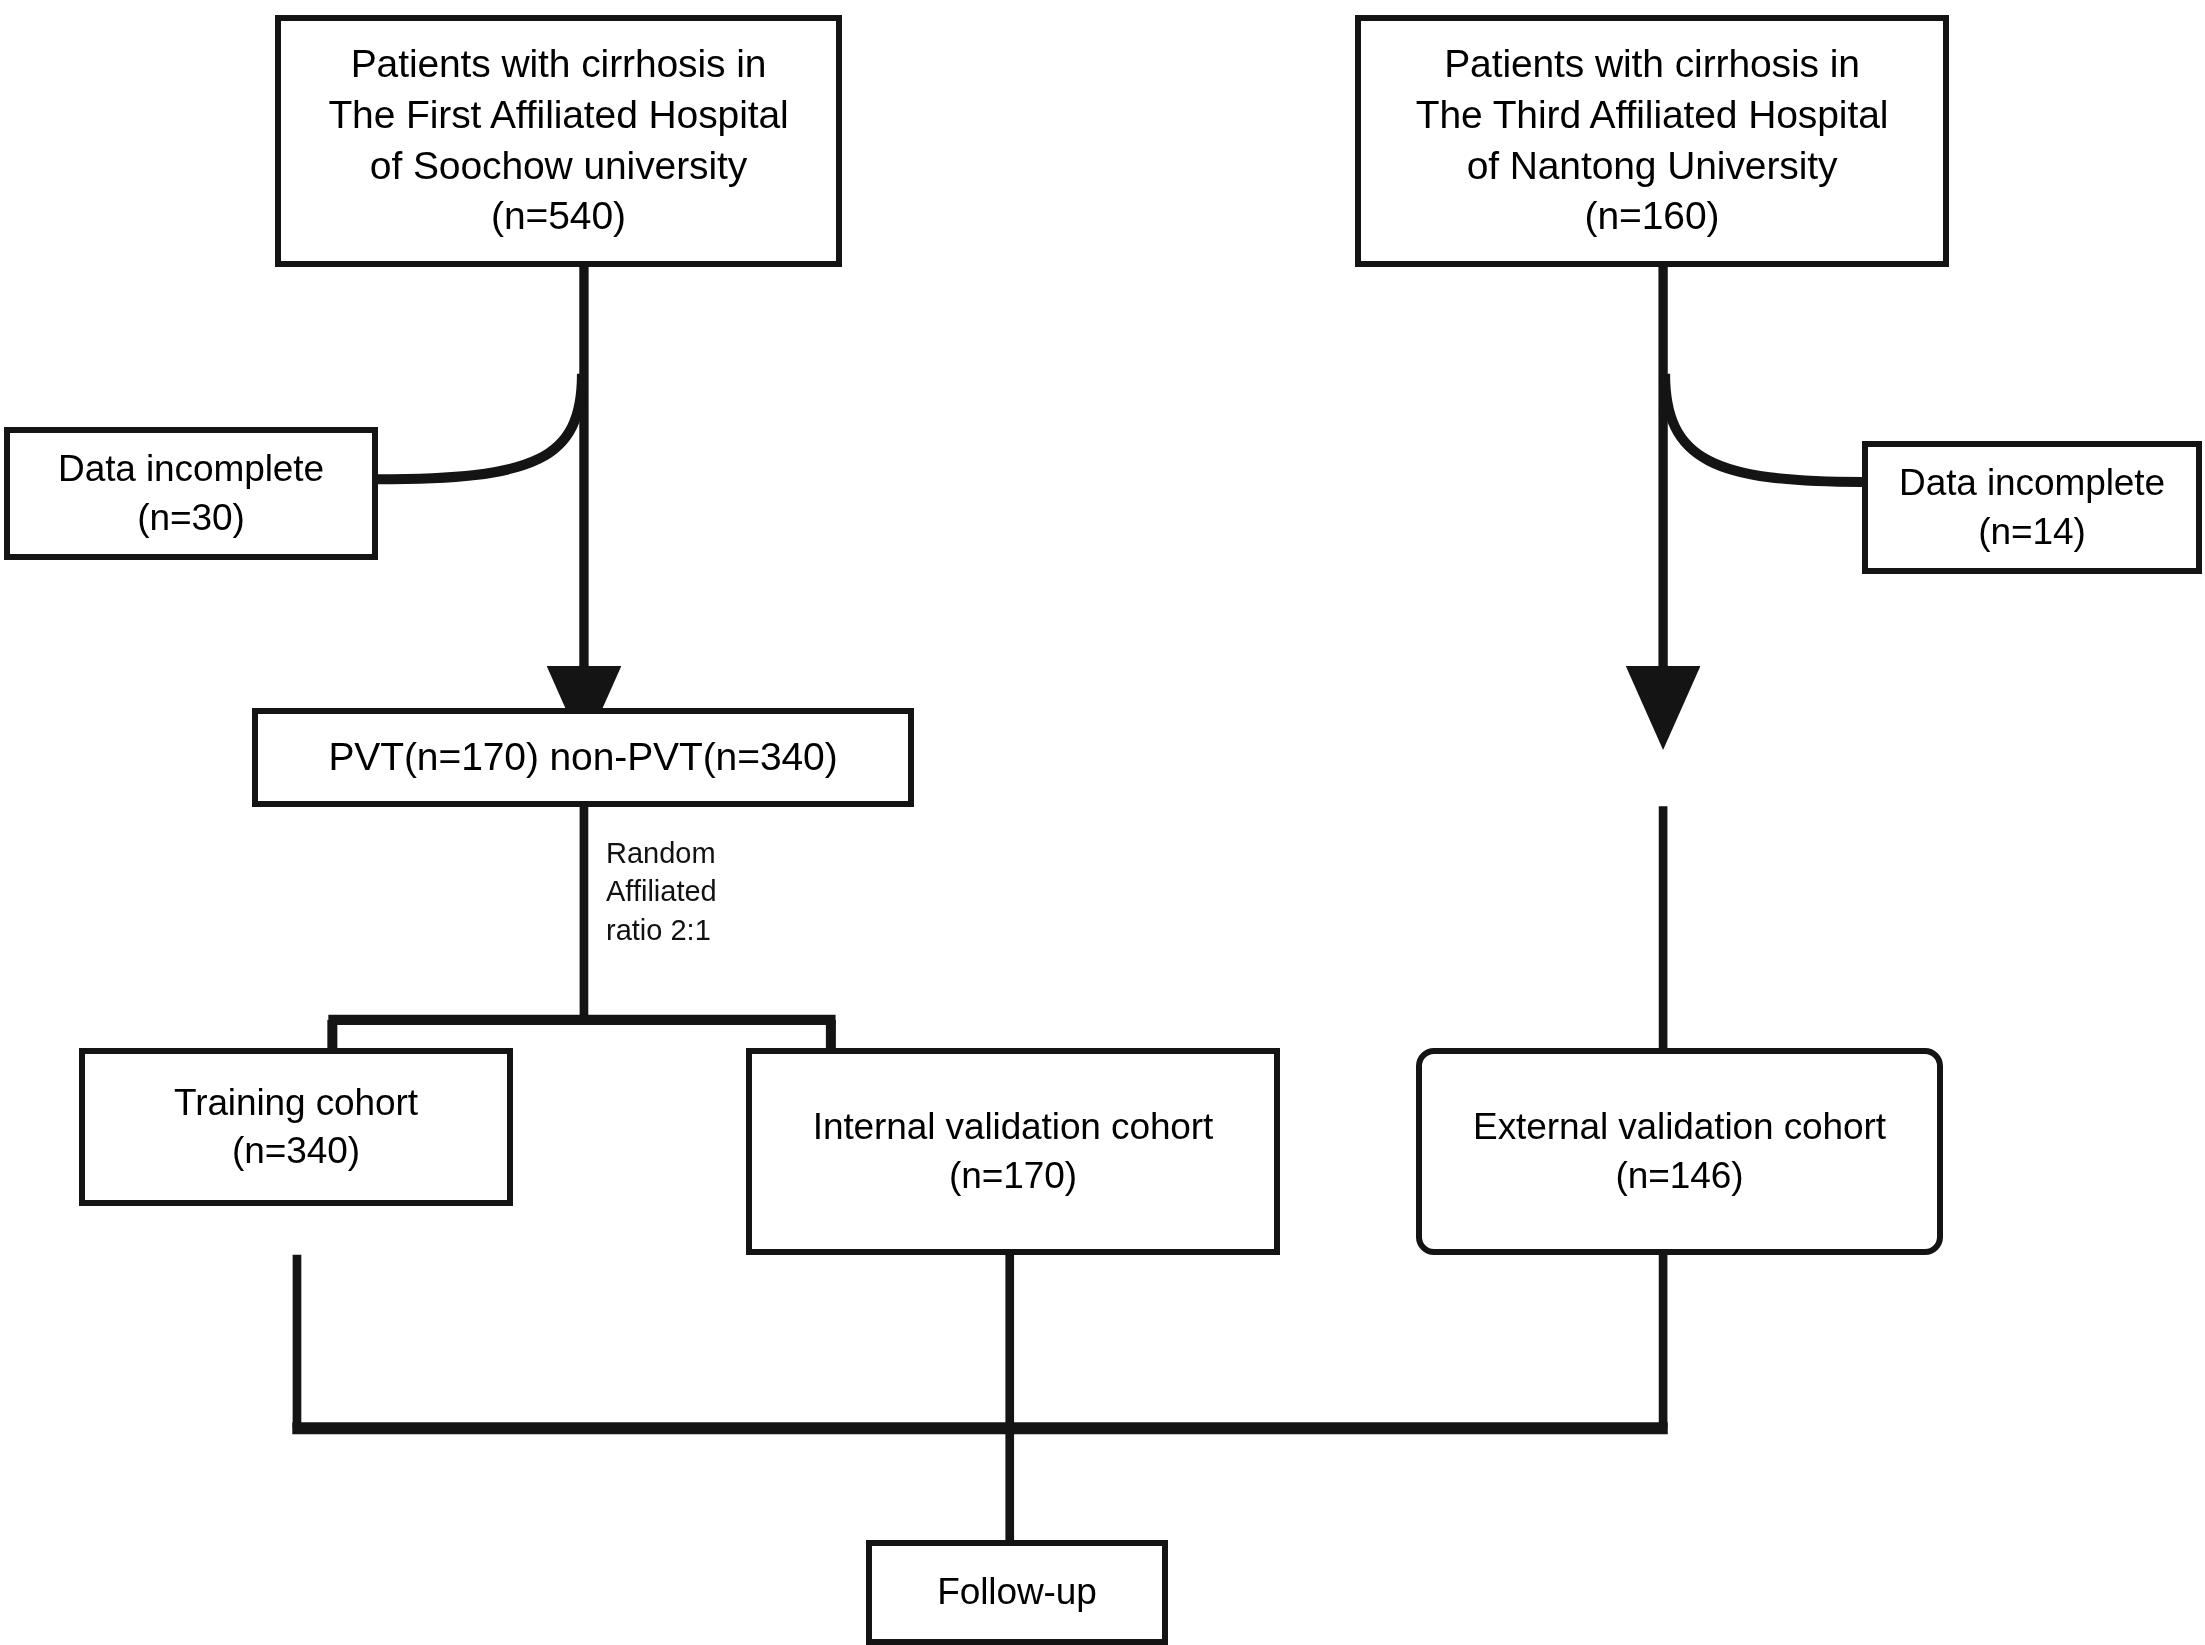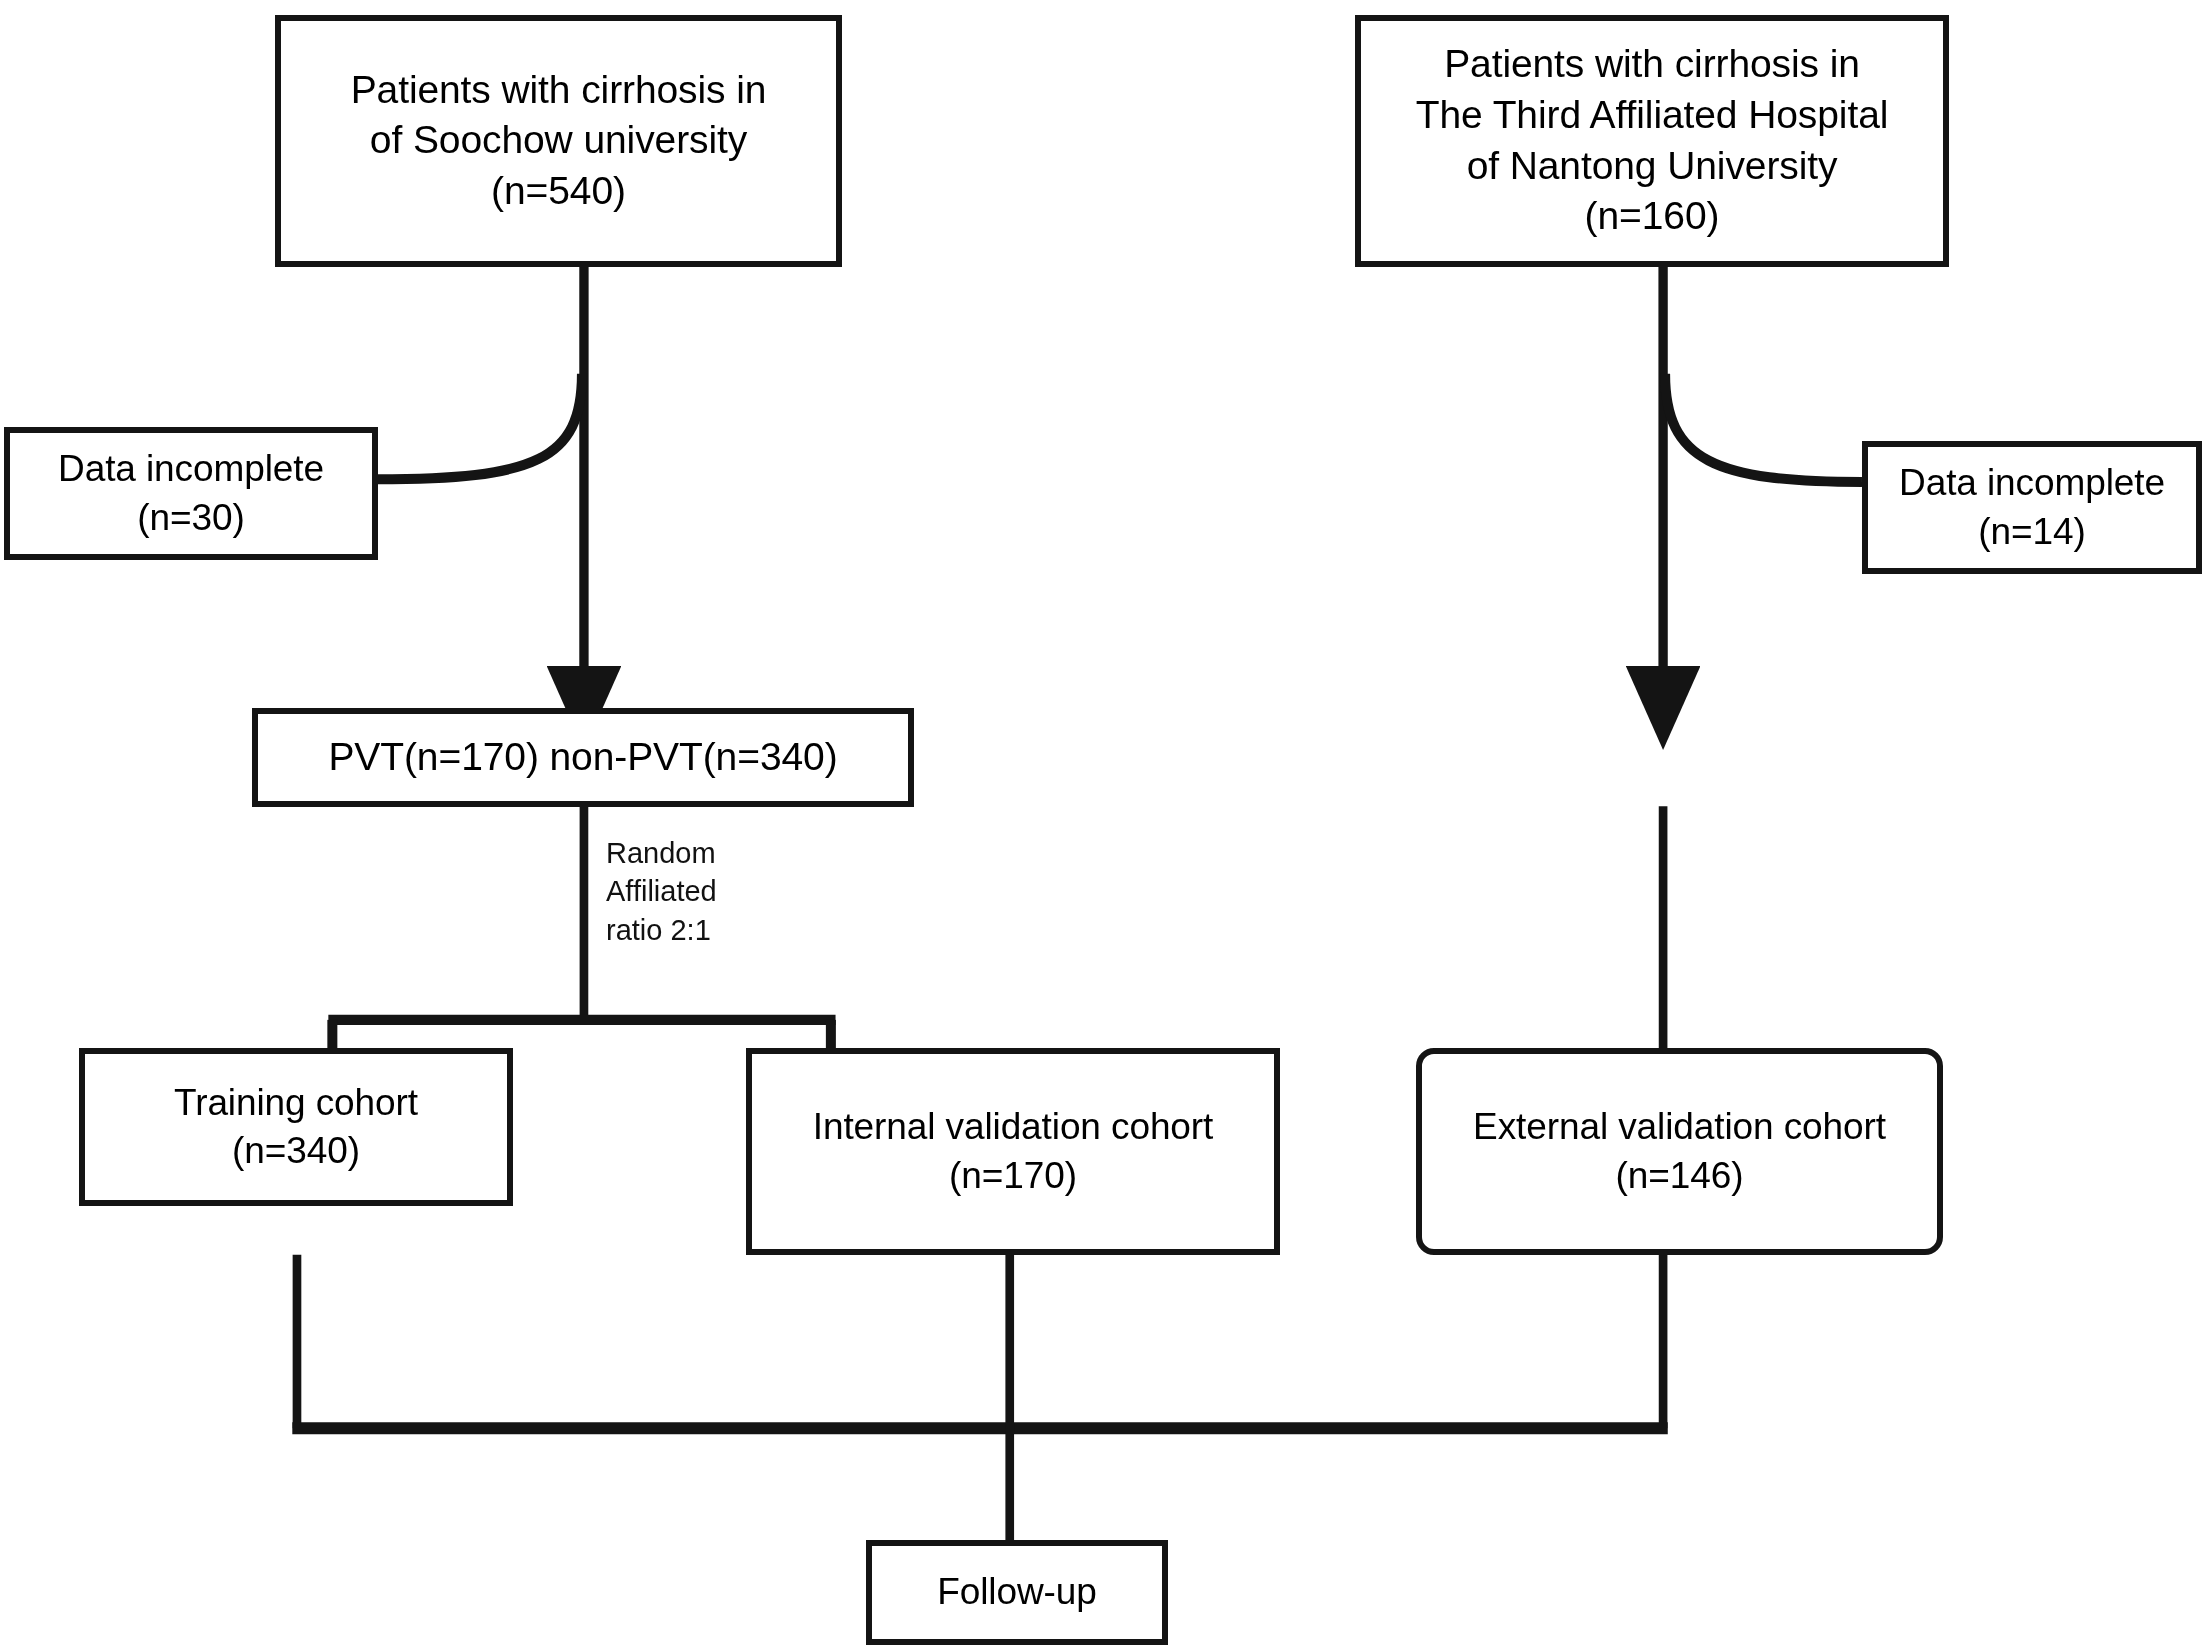--- a/index.html
+++ b/index.html
@@ -87,20 +87,21 @@
 
     <line x1="2492" y1="1880" x2="2492" y2="2140" stroke="#141414" stroke-width="13"></line>
 
     <line x1="438" y1="2140" x2="2499" y2="2140" stroke="#141414" stroke-width="18"></line>
 
     <line x1="1513" y1="1880" x2="1513" y2="2308" stroke="#141414" stroke-width="13"></line>
   </svg>
 
   <div class="node-box" style="left:275px; top:14.7px; width:567px; height:252px;">
     <span class="node-line fs-big">Patients with cirrhosis in</span>
+    <span class="node-line fs-big">The First Affiliated Hospital</span>
     <span class="node-line fs-big">of Soochow university</span>
     <span class="node-line fs-big">(n=540)</span>
   </div>
 
   <div class="node-box" style="left:1355px; top:14.7px; width:594px; height:252px;">
     <span class="node-line fs-big">Patients with cirrhosis in</span>
     <span class="node-line fs-big">The Third Affiliated Hospital</span>
     <span class="node-line fs-big">of Nantong University</span>
     <span class="node-line fs-big">(n=160)</span>
   </div>

